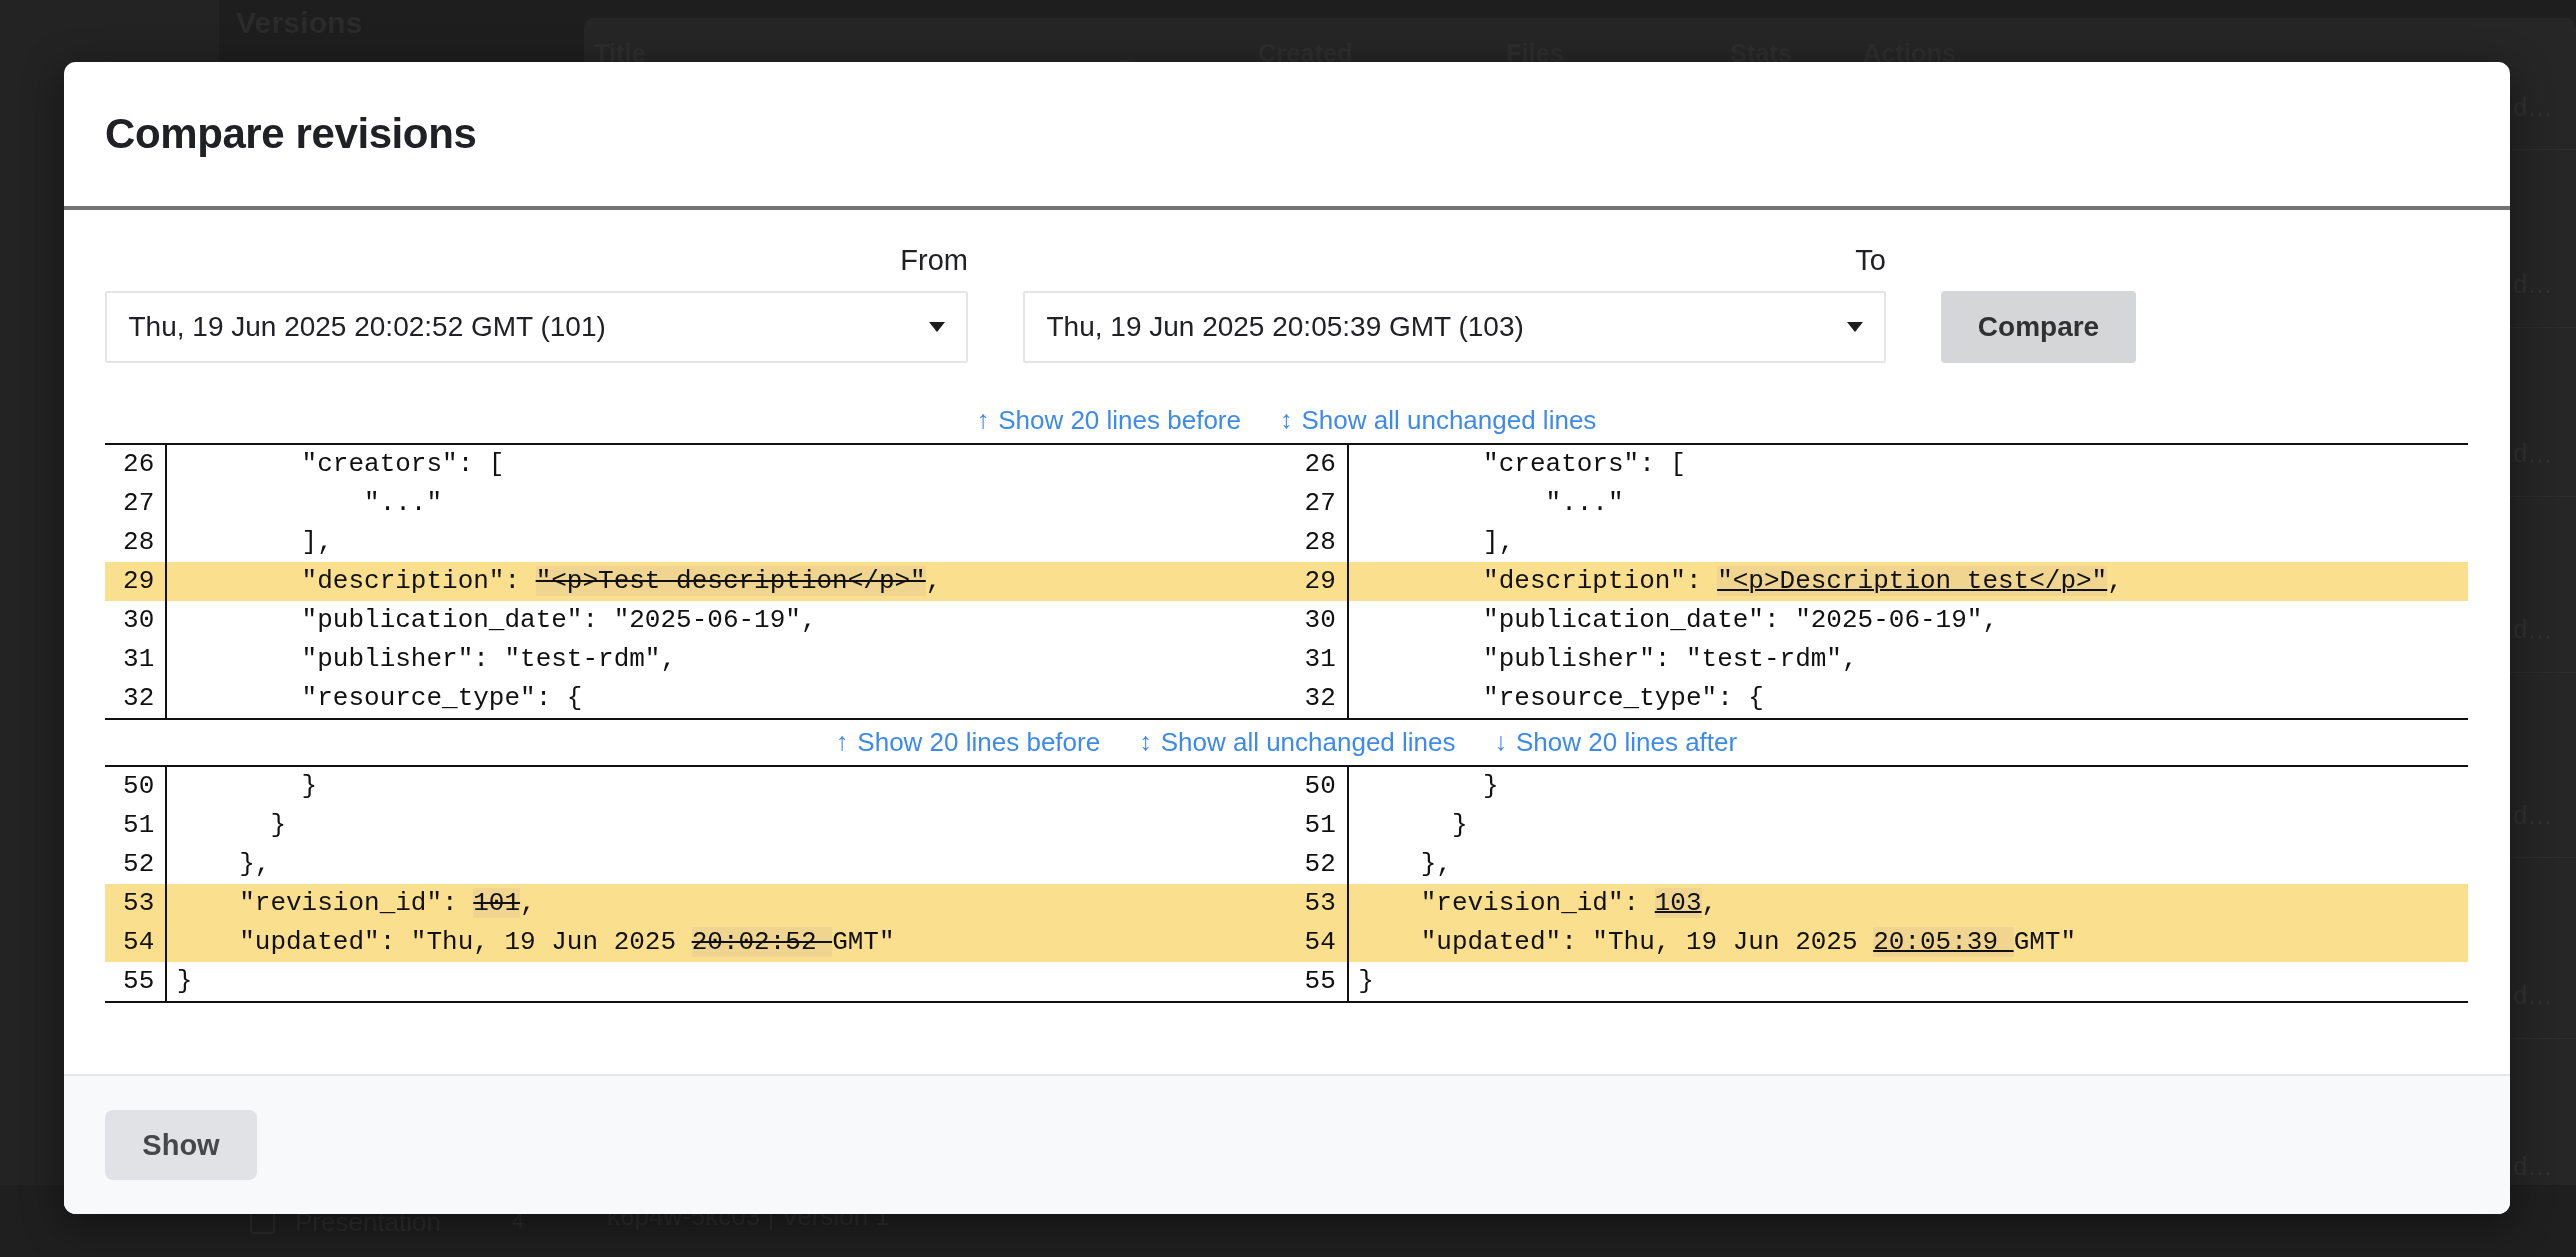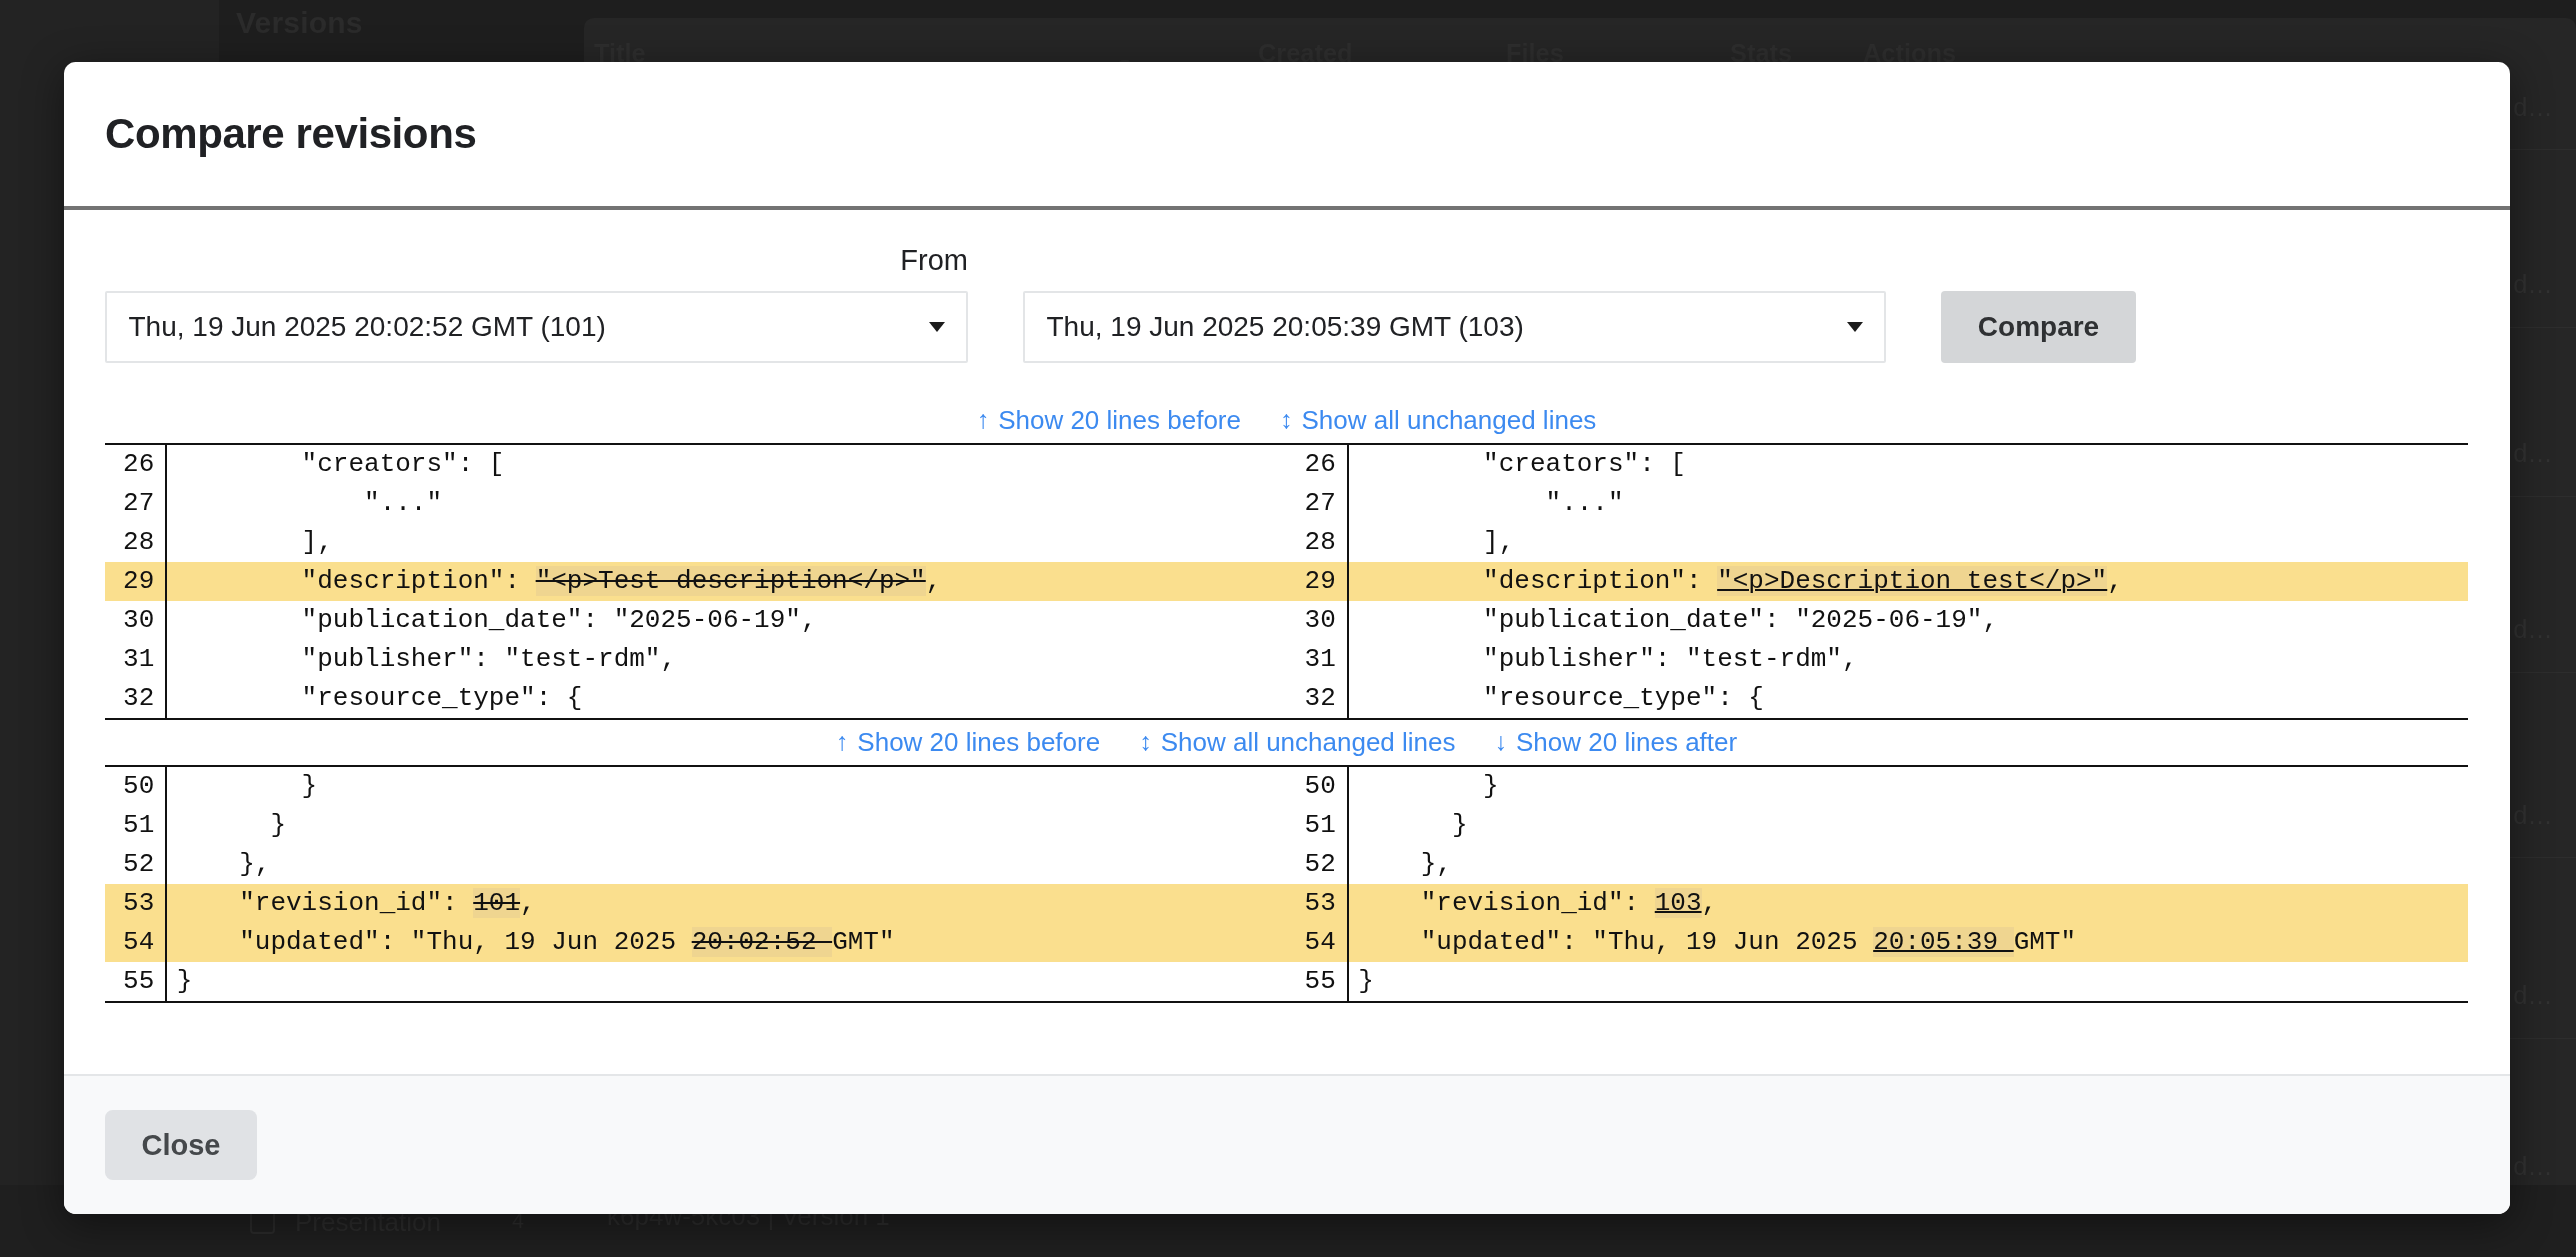--- a/index.html
+++ b/index.html
@@ -311,20 +311,21 @@
 
       <div class="field field-from">
         <label class="field-label">From</label>
         <div class="select-box">
           <span class="select-value">Thu, 19 Jun 2025 20:02:52 GMT (101)</span>
           <span class="select-caret"></span>
         </div>
       </div>
 
       <div class="field field-to">
+        <label class="field-label">To</label>
         <div class="select-box">
           <span class="select-value">Thu, 19 Jun 2025 20:05:39 GMT (103)</span>
           <span class="select-caret"></span>
         </div>
       </div>
 
       <button class="compare-btn">Compare</button>
     </div>
 
     <div class="diff-wrap" id="diff-wrap">
@@ -483,16 +484,16 @@
             <div class="pane">
               <div class="gutter">55</div>
               <div class="code">}</div>
             </div>
           </div>
         </div>
       </div>
   </div>
 
   <div class="modal-footer">
-    <button class="close-btn">Close</button>
+    <button class="close-btn">Show</button>
   </div>
 </div>
 
 
 </body></html>

